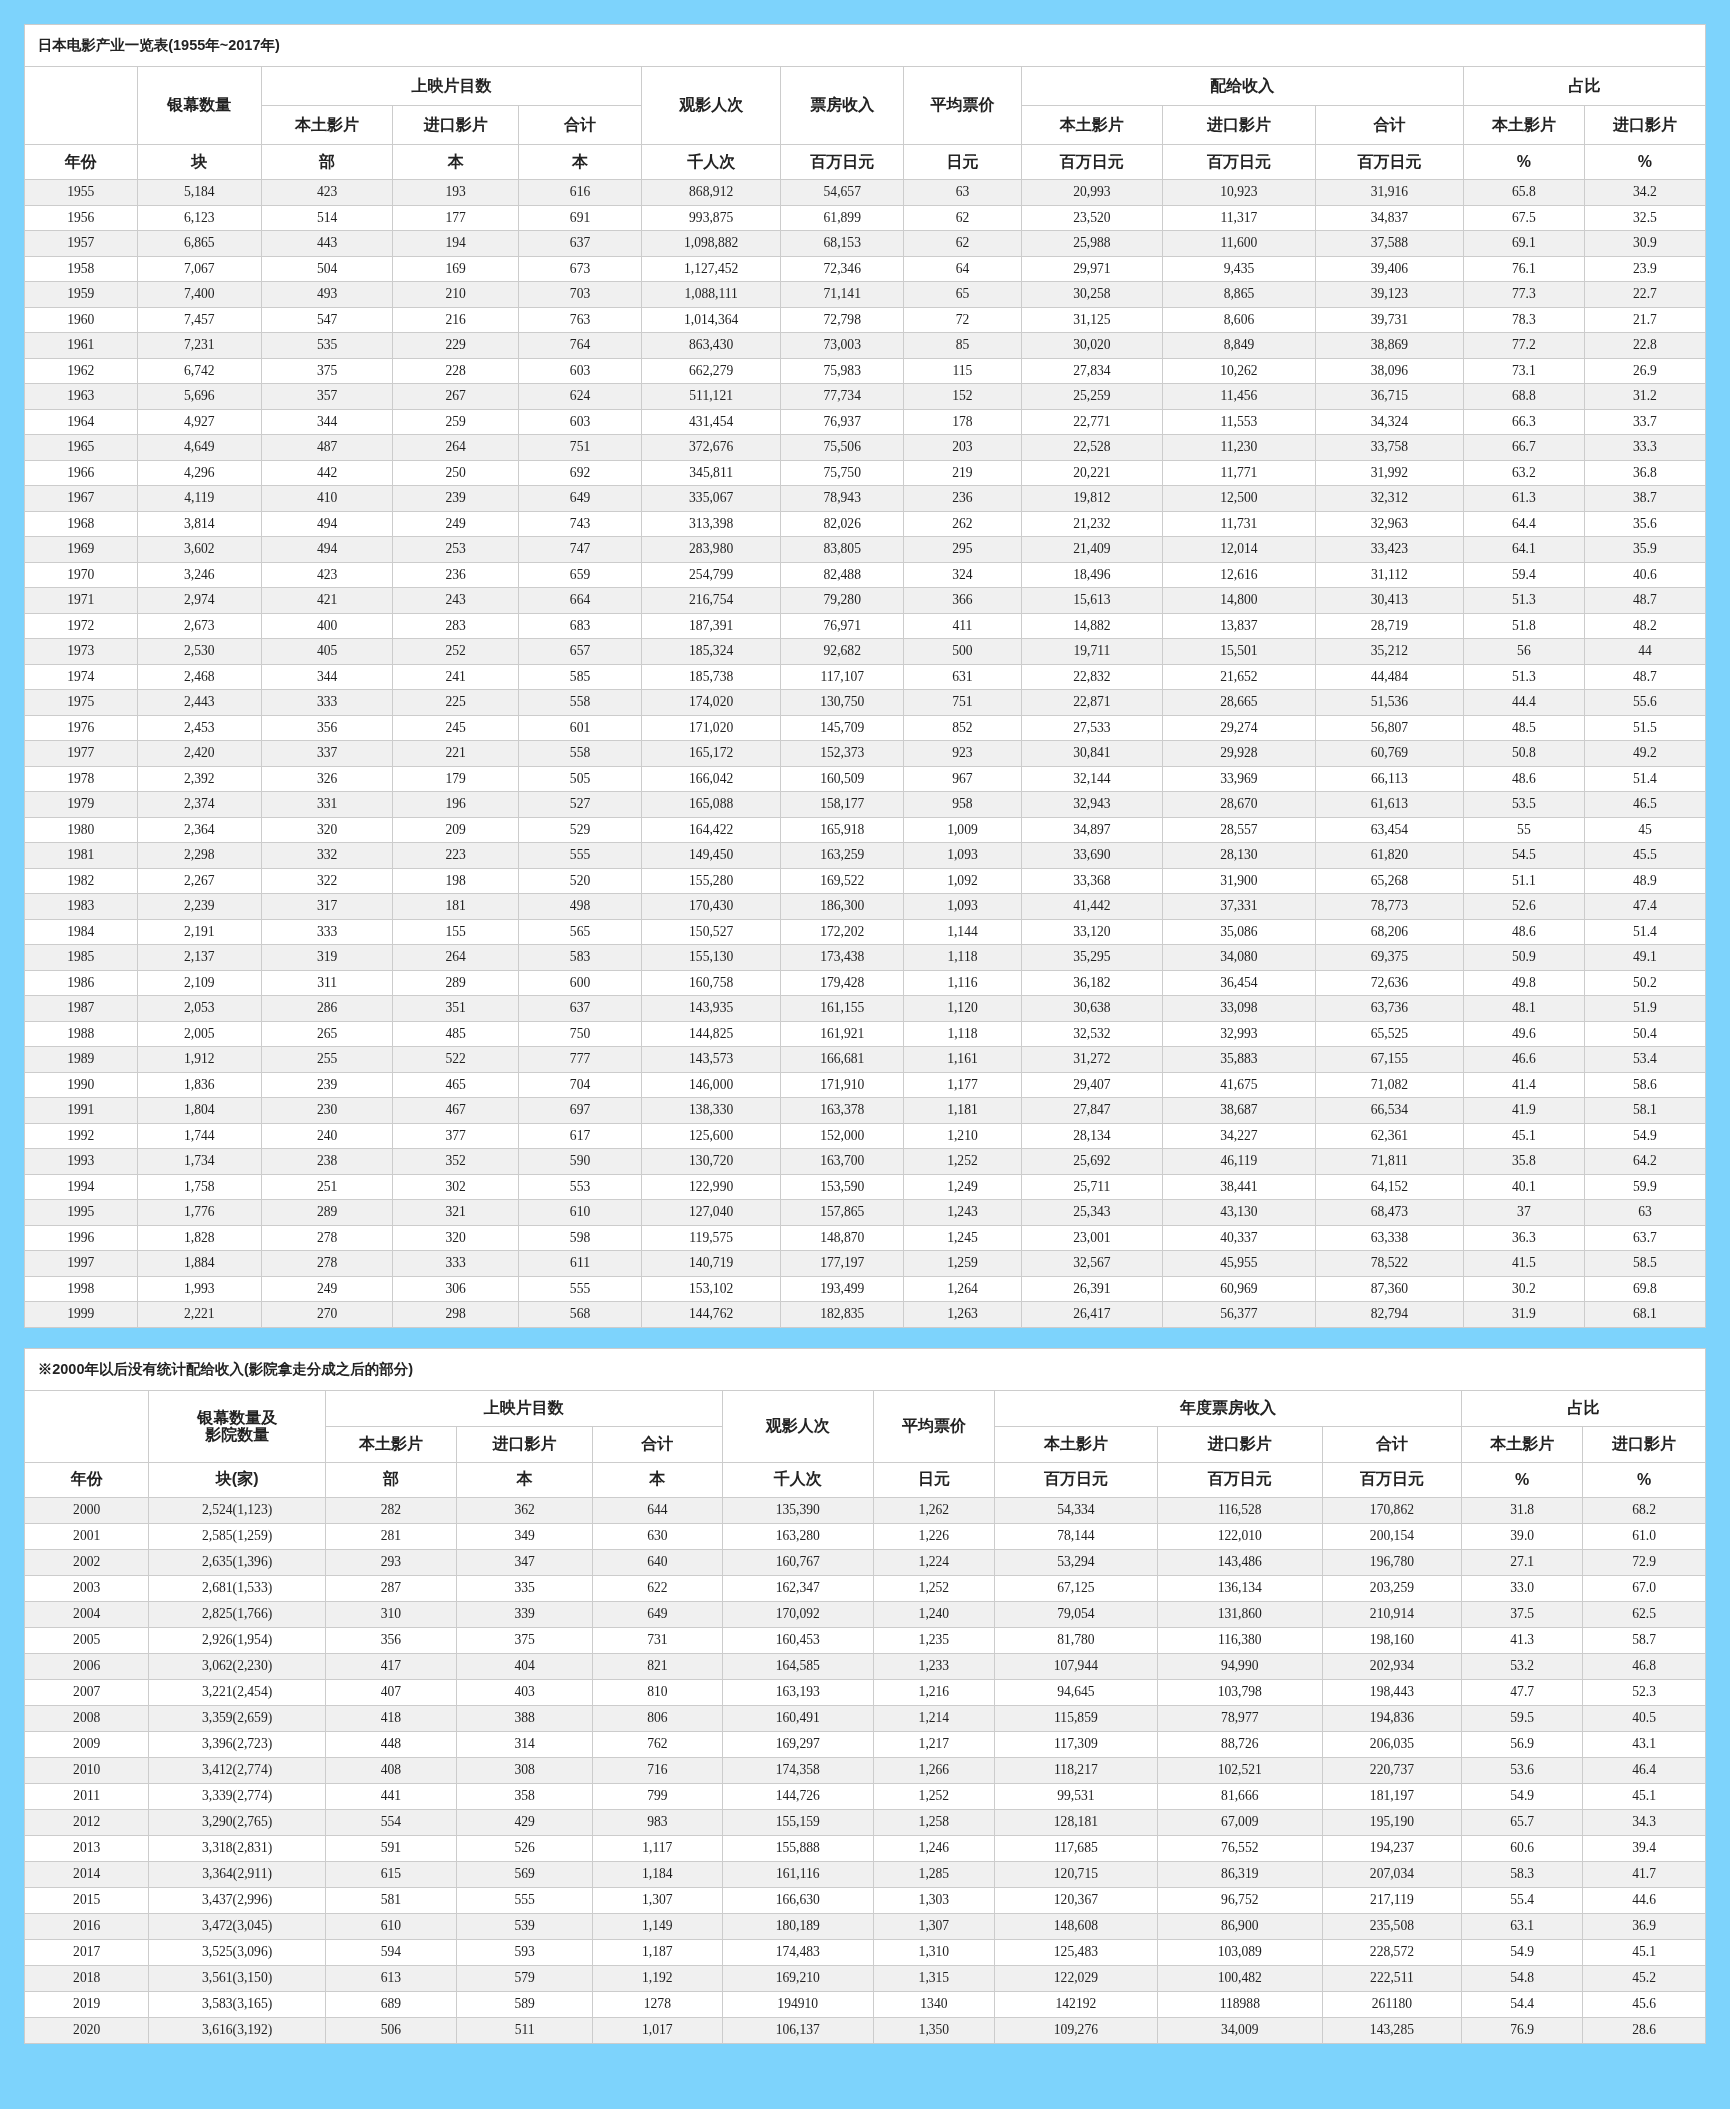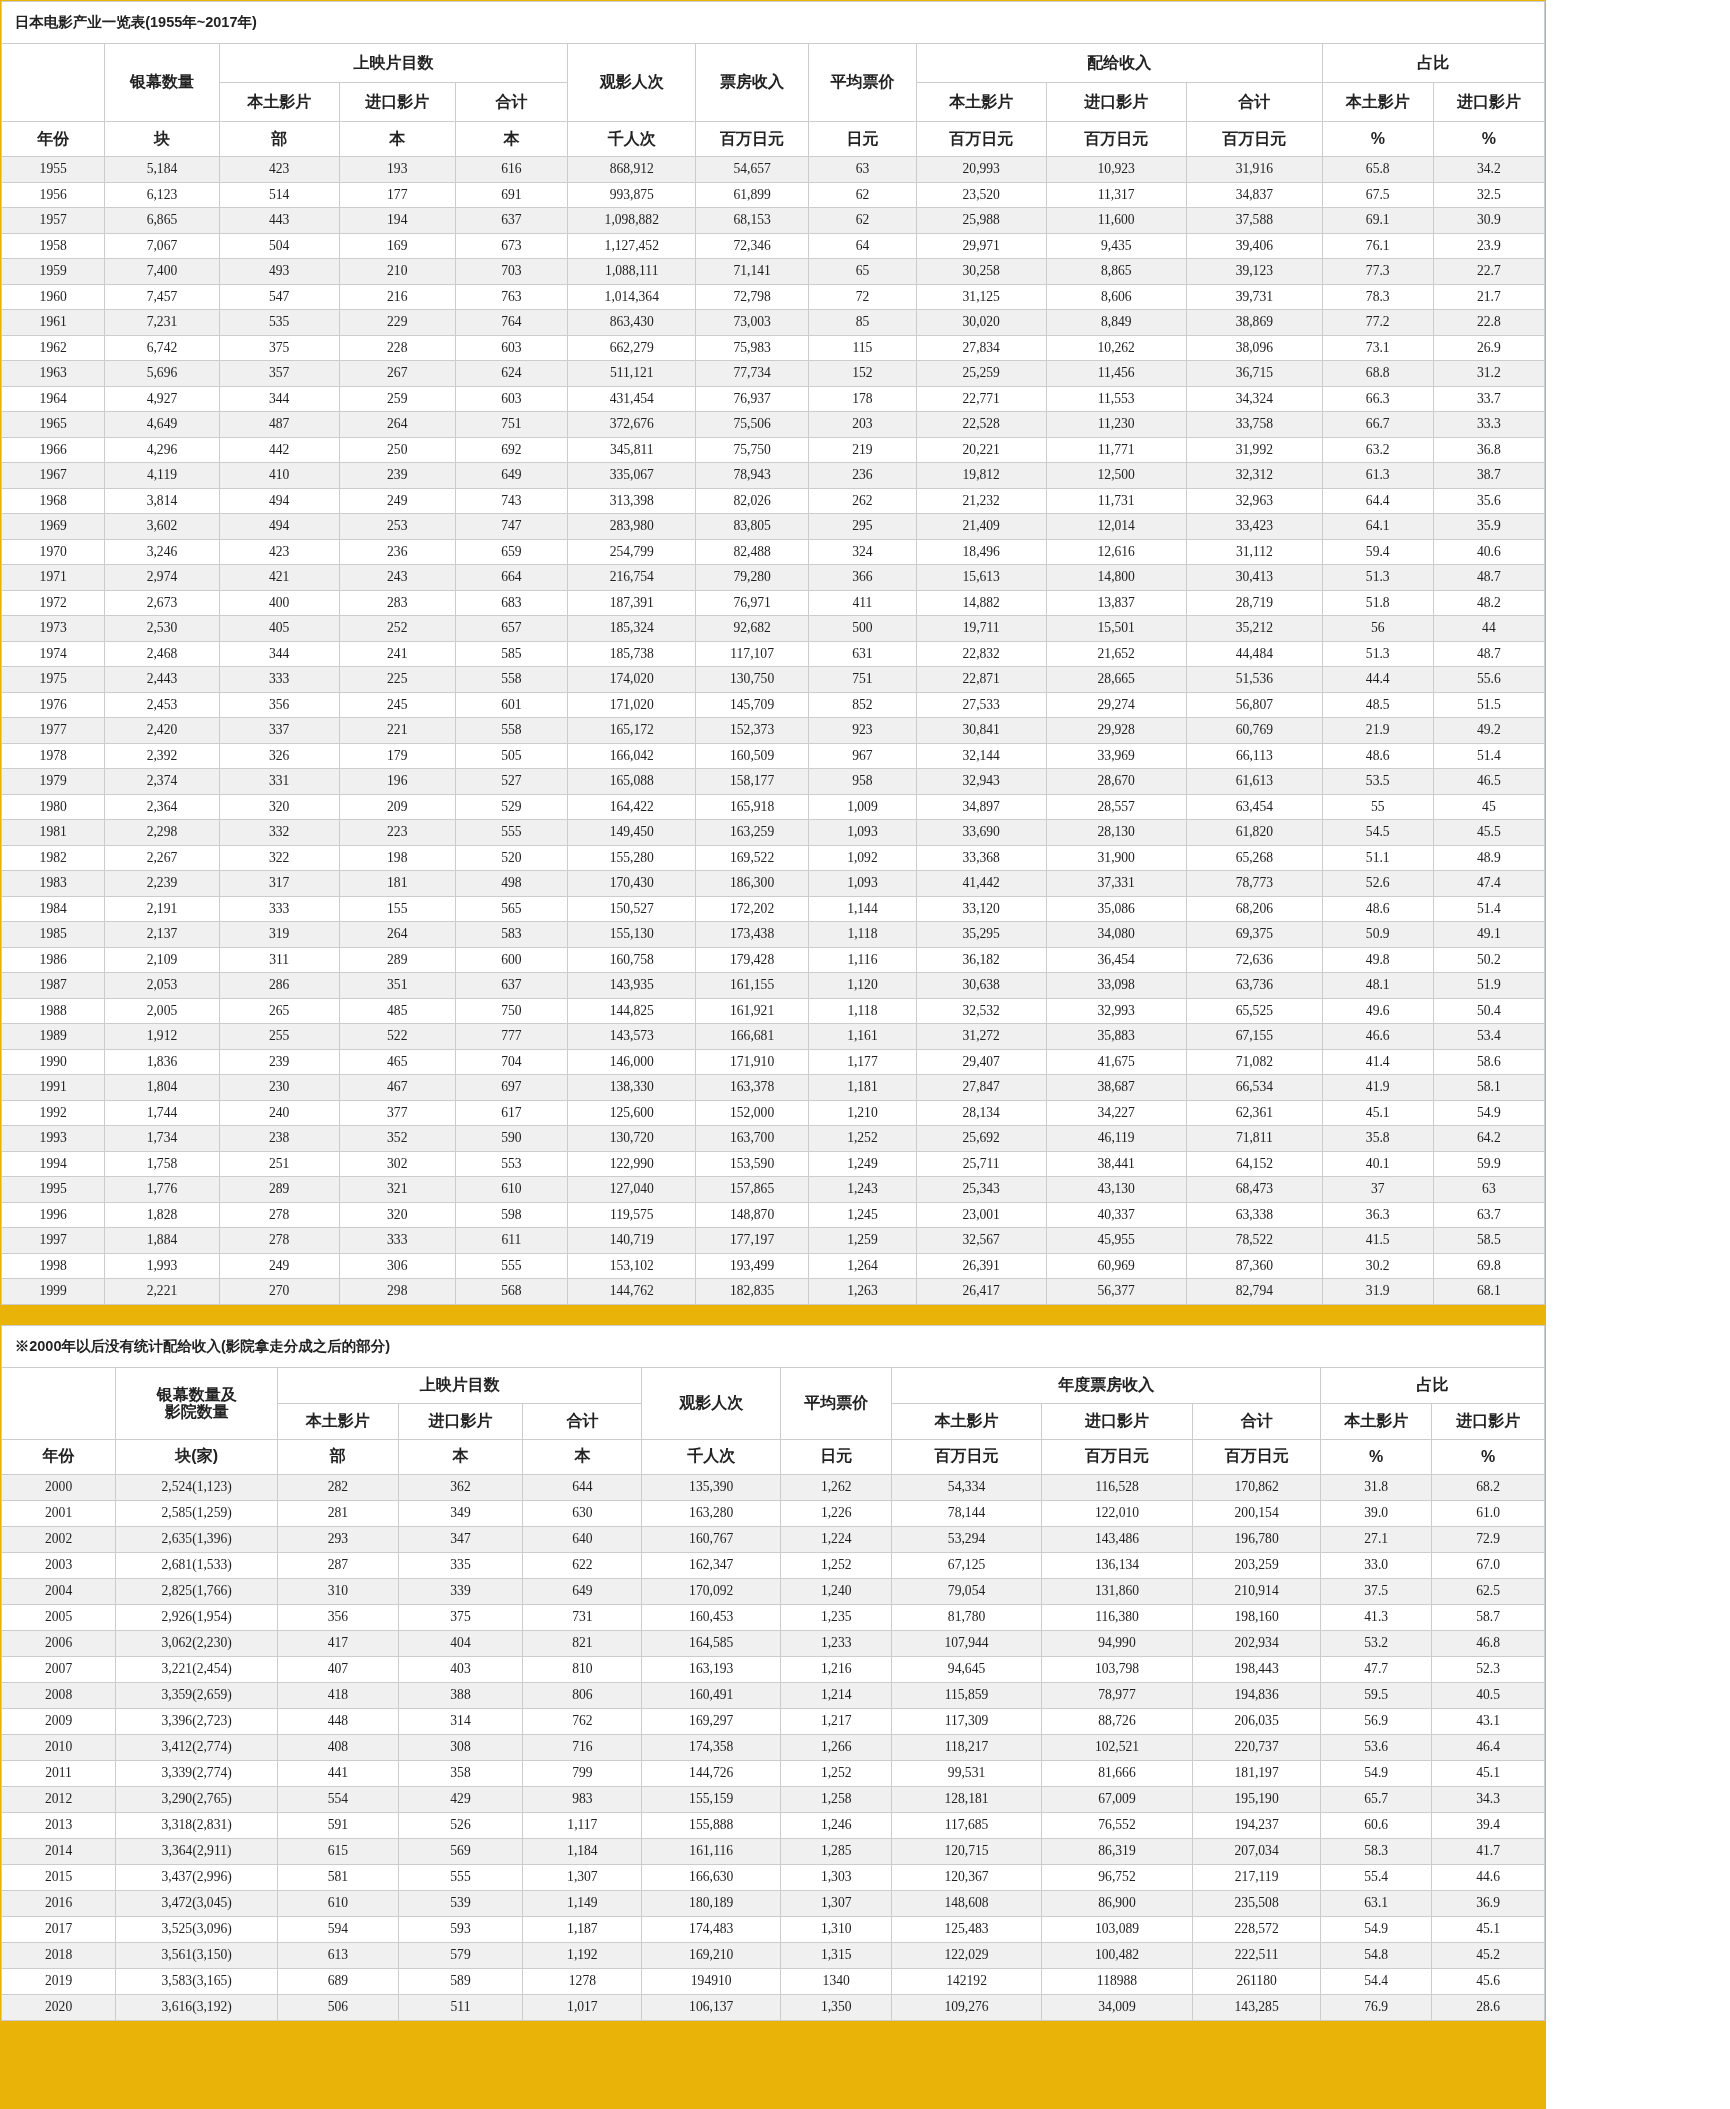--- a/index.html
+++ b/index.html
@@ -1,21 +1,21 @@
 <!DOCTYPE html>
 <html style="font-size:14.5px"><head>
 <meta charset="utf-8">
 <style>
   * { box-sizing: border-box; }
   html, body { margin: 0; padding: 0; background: #ffffff; }
   .page {
-    width: 1546px;
+    width: 1730px;
     min-height: 2109px;
-    padding: 1px;
-    background: #eab308;
+    padding: 24px;
+    background: #7dd3fc;
     font-family: "Liberation Sans", sans-serif;
     color: #222222;
   }
   table.data-table {
     width: 100%;
     border-collapse: collapse;
     table-layout: fixed;
   }
   table.data-table th,
   table.data-table td {
@@ -453,21 +453,21 @@
           <td>2,420</td>
           <td>337</td>
           <td>221</td>
           <td>558</td>
           <td>165,172</td>
           <td>152,373</td>
           <td>923</td>
           <td>30,841</td>
           <td>29,928</td>
           <td>60,769</td>
-          <td>21.9</td>
+          <td>50.8</td>
           <td>49.2</td>
         </tr>
         <tr>
           <td>1978</td>
           <td>2,392</td>
           <td>326</td>
           <td>179</td>
           <td>505</td>
           <td>166,042</td>
           <td>160,509</td>

